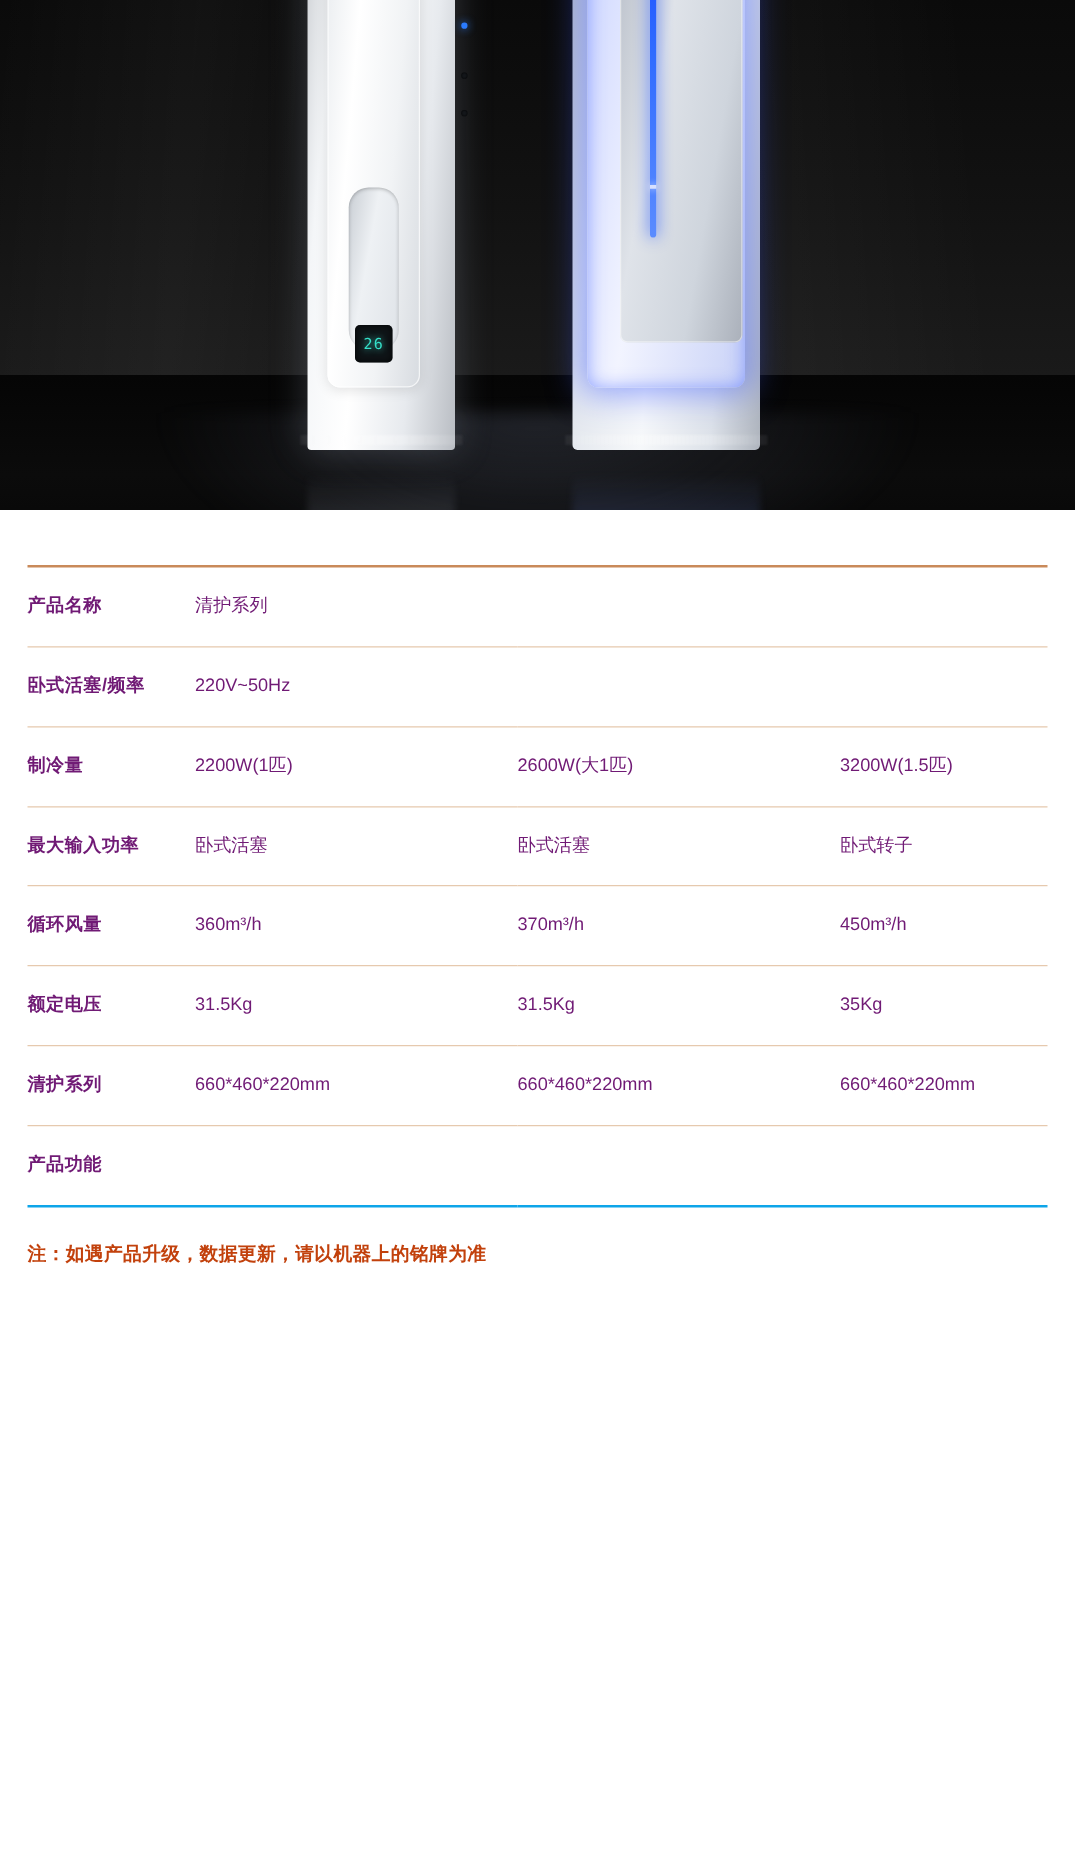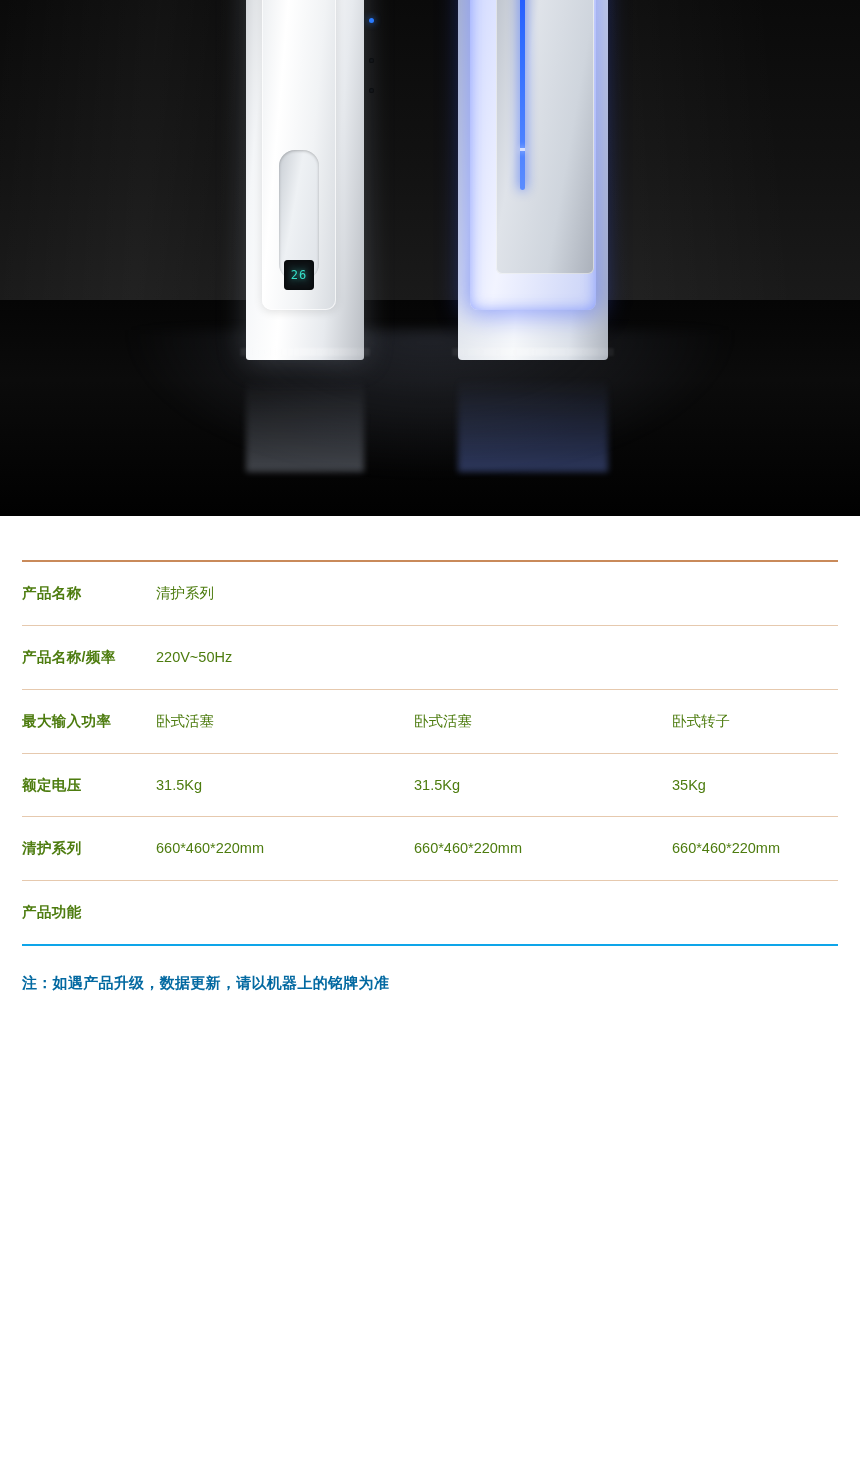--- a/index.html
+++ b/index.html
@@ -14,21 +14,21 @@
   }
   .page {
     width: 860px;
     position: relative;
     overflow: hidden;
   }
 
   
   .hero {
     width: 860px;
-    height: 516px;
+    height: 408px;
     position: relative;
     background: #000000;
     overflow: hidden;
   }
   .hero-bg-top {
     position: absolute;
     left: 0; top: 0;
     width: 860px; height: 300px;
     background: linear-gradient(180deg, #0a0a0a 0%, #121212 55%, #1a1a1a 100%);
   }
@@ -186,41 +186,41 @@
   }
   table.spec-table {
     width: 100%;
     border-collapse: collapse;
     table-layout: fixed;
   }
   table.spec-table td {
     border-bottom: 1px solid #e6c9ae;
     padding: 22px 0 22px 0;
     font-size: 14.5px;
-    color: #4d7c0f;
+    color: #701a75;
     vertical-align: middle;
     line-height: 1.3;
   }
   td.lbl {
     width: 134px;
     font-weight: bold;
     letter-spacing: 0.4px;
     padding-left: 2px;
   }
   td.v1 { width: 258px; }
   td.v2 { width: 258px; }
   td.v3 { width: auto; }
   tr.fn td {
     border-bottom: 2px solid #0ea5e9;
   }
   .note {
     margin: 28px 22px 34px 22px;
     font-size: 15px;
     font-weight: bold;
-    color: #0369a1;
+    color: #c2410c;
     letter-spacing: 0.3px;
   }
 </style>
 </head>
 <body>
 
 <div class="page">
 
   <div class="hero">
     <div class="hero-bg-top"></div>
@@ -260,30 +260,42 @@
       <div class="spec-top-rule"></div>
       <table class="spec-table">
         <tbody>
           <tr>
             <td class="lbl">产品名称</td>
             <td class="v1">清护系列</td>
             <td class="v2"></td>
             <td class="v3"></td>
           </tr>
           <tr>
-            <td class="lbl">产品名称/频率</td>
+            <td class="lbl">卧式活塞/频率</td>
             <td class="v1">220V~50Hz</td>
             <td class="v2"></td>
             <td class="v3"></td>
+          </tr>
+          <tr>
+            <td class="lbl">制冷量</td>
+            <td class="v1">2200W(1匹)</td>
+            <td class="v2">2600W(大1匹)</td>
+            <td class="v3">3200W(1.5匹)</td>
           </tr>
           <tr>
             <td class="lbl">最大输入功率</td>
             <td class="v1">卧式活塞</td>
             <td class="v2">卧式活塞</td>
             <td class="v3">卧式转子</td>
+          </tr>
+          <tr>
+            <td class="lbl">循环风量</td>
+            <td class="v1">360m³/h</td>
+            <td class="v2">370m³/h</td>
+            <td class="v3">450m³/h</td>
           </tr>
           <tr>
             <td class="lbl">额定电压</td>
             <td class="v1">31.5Kg</td>
             <td class="v2">31.5Kg</td>
             <td class="v3">35Kg</td>
           </tr>
           <tr>
             <td class="lbl">清护系列</td>
             <td class="v1">660*460*220mm</td>

